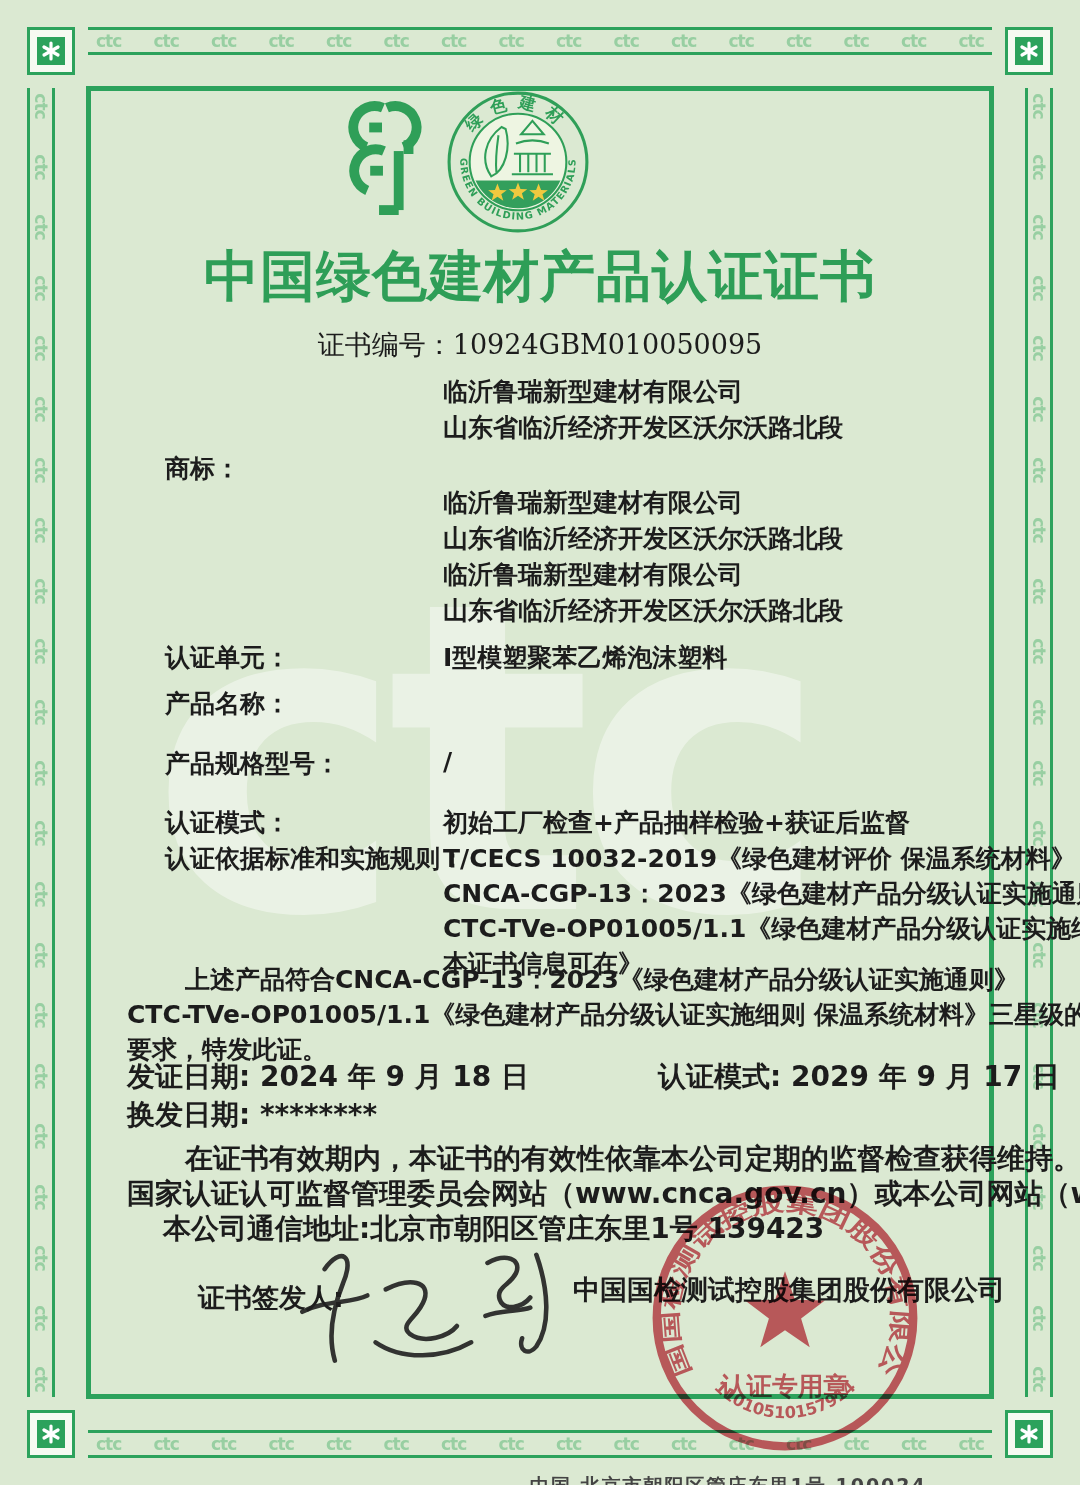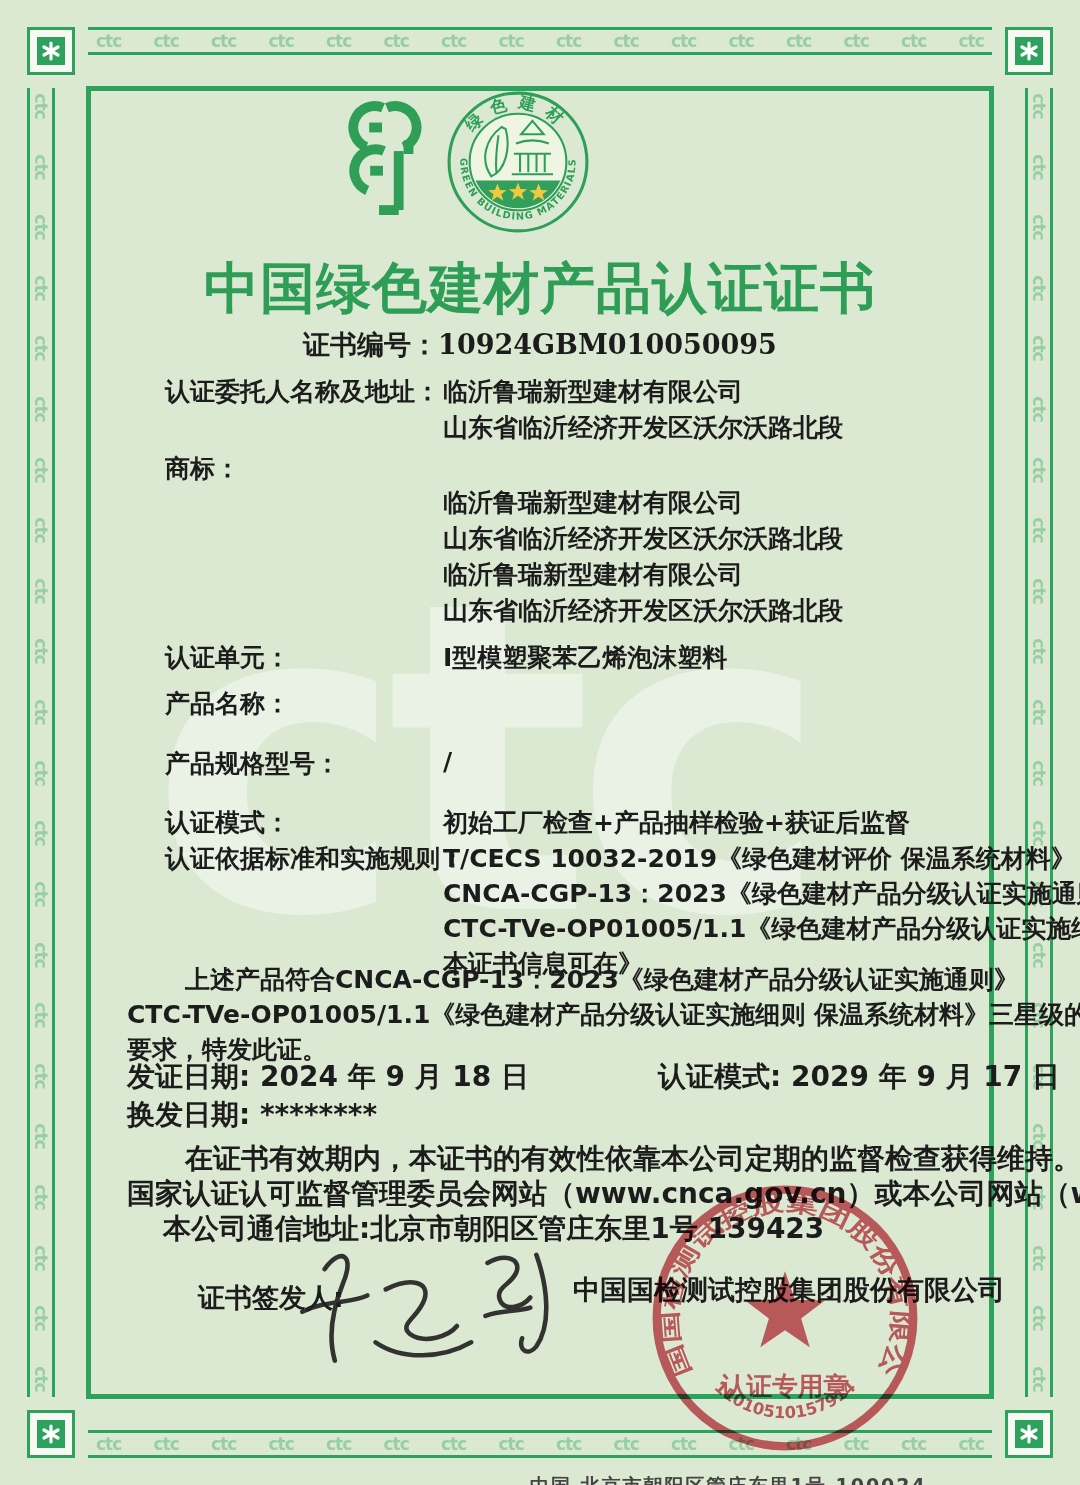--- a/index.html
+++ b/index.html
@@ -26,23 +26,23 @@
   .corner.bl{bottom:24px;left:24px;align-items:flex-end}
   .corner.br{bottom:24px;right:24px;align-items:flex-end;justify-content:flex-end}
   
   .watermark{position:absolute;left:150px;top:545px;font-size:430px;line-height:1;font-weight:900;
              letter-spacing:-18px;color:rgba(255,255,255,0.42);z-index:0;user-select:none;}
   
   .gp-logo{position:absolute;left:322px;top:86px;z-index:1;}
   .emblem{position:absolute;left:446px;top:90px;z-index:1;}
   .ctc-block{position:absolute;left:590px;top:84px;z-index:1;}
   .ctc-sub{display:block;font-size:37px;font-weight:700;color:#3a3a3a;letter-spacing:3px;margin-top:2px;}
-  .title{position:absolute;top:252px;left:0;width:100%;text-align:center;font-size:55px;font-weight:800;
+  .title{position:absolute;top:240px;left:0;width:100%;text-align:center;font-size:55px;font-weight:800;
          color:#2e9e57;letter-spacing:1px;font-family:"DejaVu Serif","DejaVu Sans",serif;z-index:1;}
-  .certline{position:absolute;top:327px;left:0;width:100%;text-align:center;font-size:27px;font-weight:700;
+  .certline{position:absolute;top:327px;left:0;width:100%;text-align:center;font-size:27px;font-weight:400;
             font-family:"DejaVu Serif","DejaVu Sans",serif;z-index:1;}
   
   .lbl{position:absolute;left:165px;font-size:25px;font-weight:700;white-space:nowrap;z-index:1;}
   .val{position:absolute;left:443px;font-size:25px;font-weight:700;white-space:nowrap;z-index:1;}
   .stmt{position:absolute;font-size:25px;font-weight:700;white-space:nowrap;z-index:1;}
   .small{position:absolute;font-size:28px;font-weight:700;white-space:nowrap;z-index:1;}
   .signer{position:absolute;left:198px;top:1280px;font-size:27px;font-weight:700;z-index:1;}
   .company{position:absolute;left:573px;top:1272px;font-size:27px;font-weight:800;z-index:1;}
   .signature{position:absolute;left:288px;top:1218px;z-index:2;}
   .seal{position:absolute;left:645px;top:1178px;z-index:4;opacity:.88;mix-blend-mode:multiply;}
@@ -244,21 +244,20 @@
       </g>
     </g>
   </svg>
 
 
   <div class="title">中国绿色建材产品认证证书</div>
   <div class="certline">
     <span>证书编号：</span><span>10924GBM010050095</span>
   </div>
 
-  <div class="lbl" style="top:375px">认证委托人名称及地址：</div>
   <div class="val" style="top:375px">临沂鲁瑞新型建材有限公司</div>
   <div class="val" style="top:411px">山东省临沂经济开发区沃尔沃路北段</div>
 
   <div class="lbl" style="top:452px">商标：</div>
 
   <div class="val" style="top:486px">临沂鲁瑞新型建材有限公司</div>
   <div class="val" style="top:522px">山东省临沂经济开发区沃尔沃路北段</div>
 
   <div class="val" style="top:558px">临沂鲁瑞新型建材有限公司</div>
   <div class="val" style="top:594px">山东省临沂经济开发区沃尔沃路北段</div>

